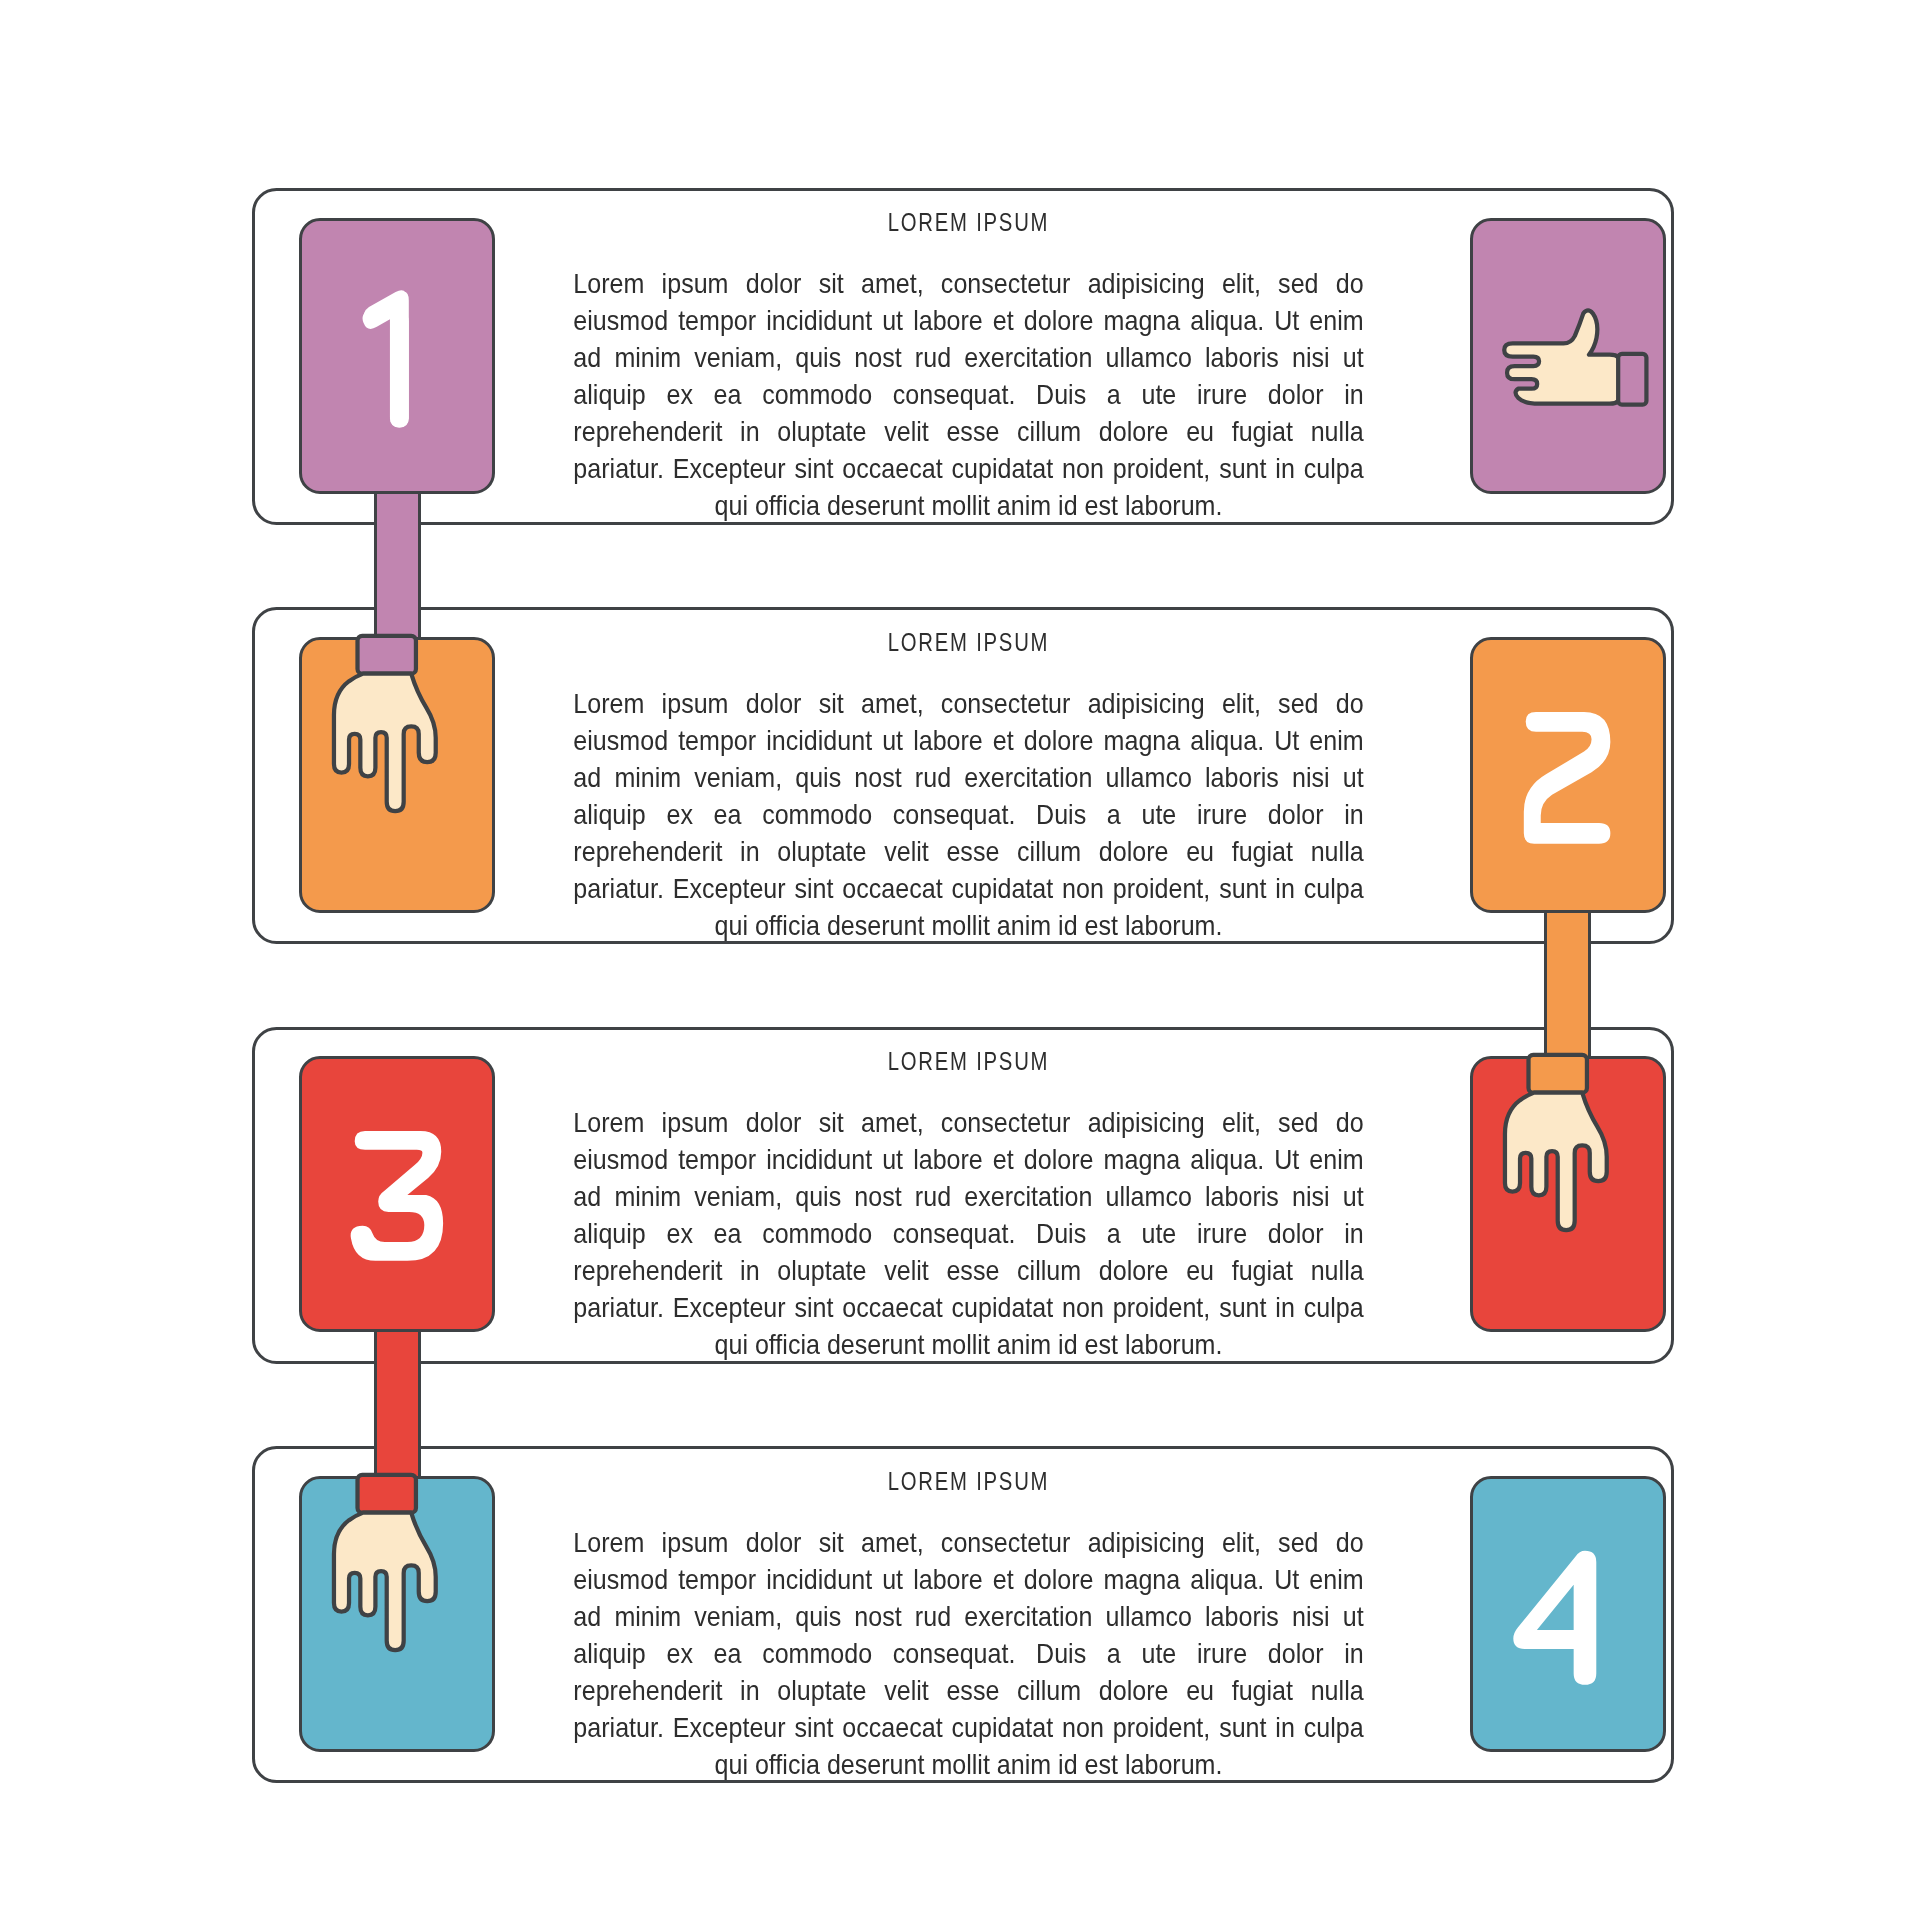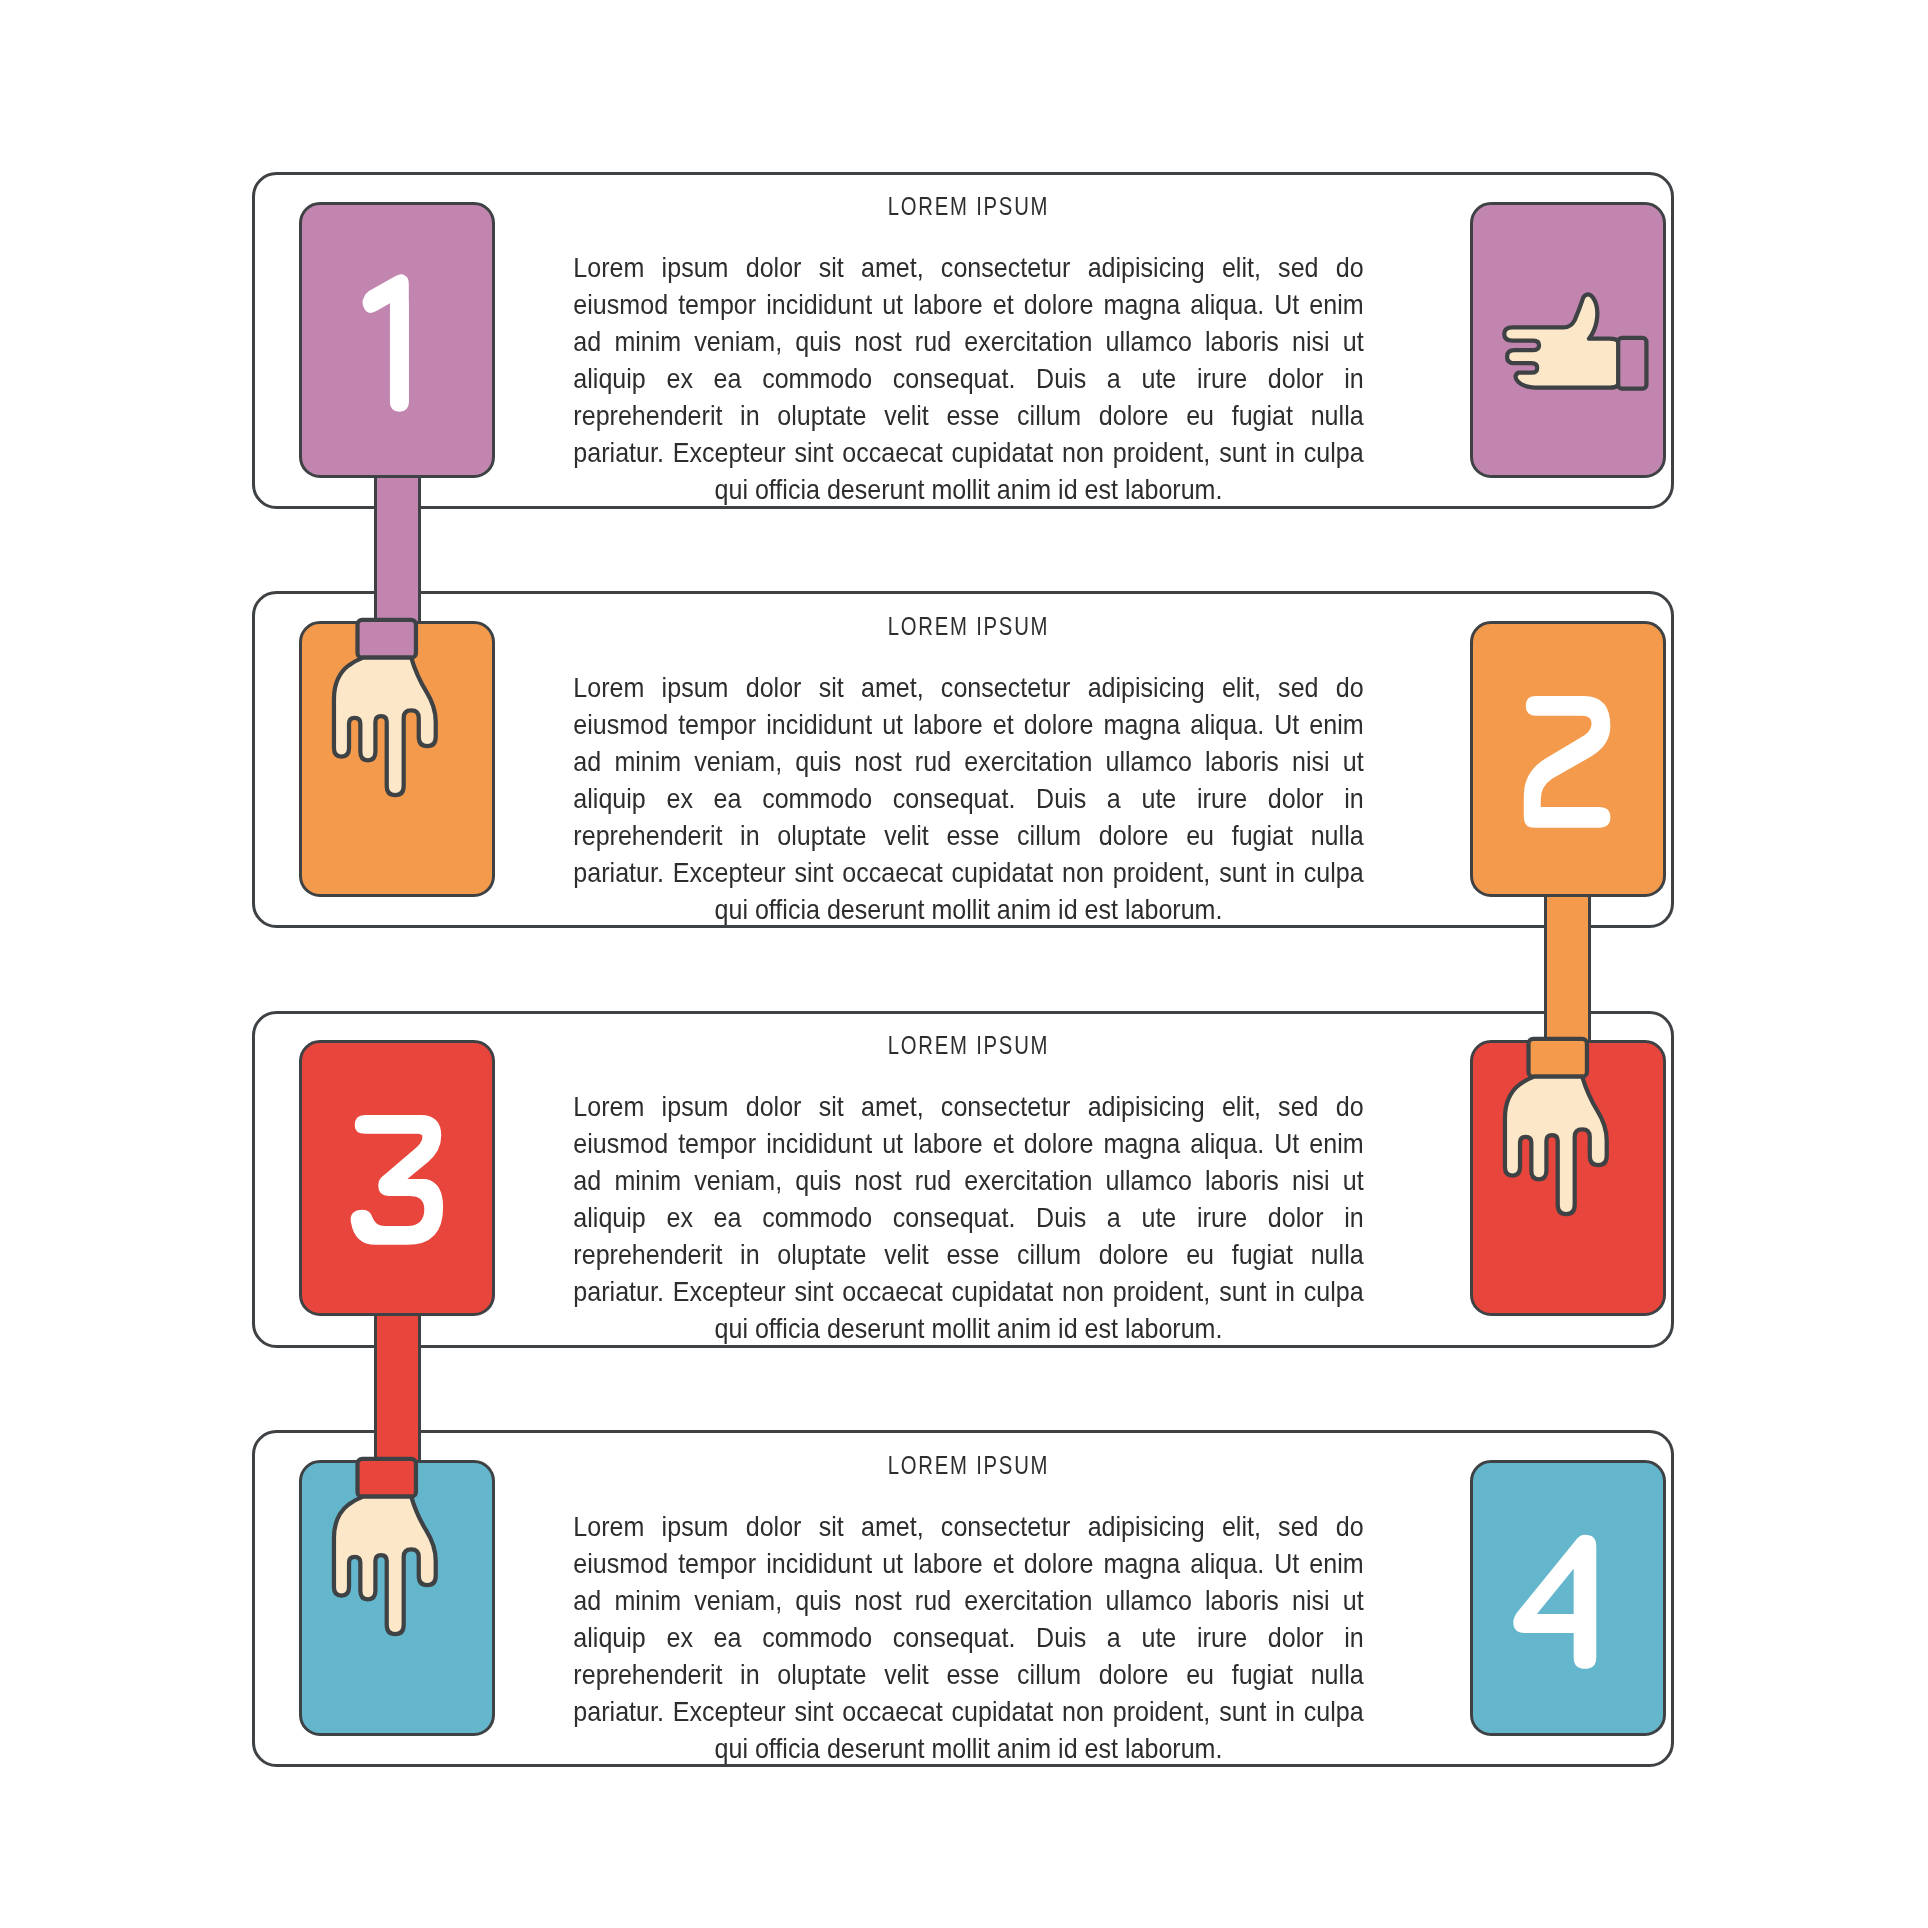--- a/index.html
+++ b/index.html
@@ -2,21 +2,21 @@
 <html style="font-size:15px"><head>
 <meta charset="utf-8">
 <style>
   html,body{margin:0;padding:0;}
   body{
     width:1928px;height:1928px;
     background:#ffffff;
     font-family:"Liberation Sans", sans-serif;
     overflow:hidden;
   }
-  #stage{position:relative;width:1928px;height:1420px;}
+  #stage{position:relative;width:1928px;height:1420px;margin-top:16px;}
 
   
   .panel{
     position:absolute;
     left:252px;
     width:1422px;
     border:3.8px solid #3f4245;
     border-radius:24.5px;
     background:#ffffff;
     box-sizing:border-box;

